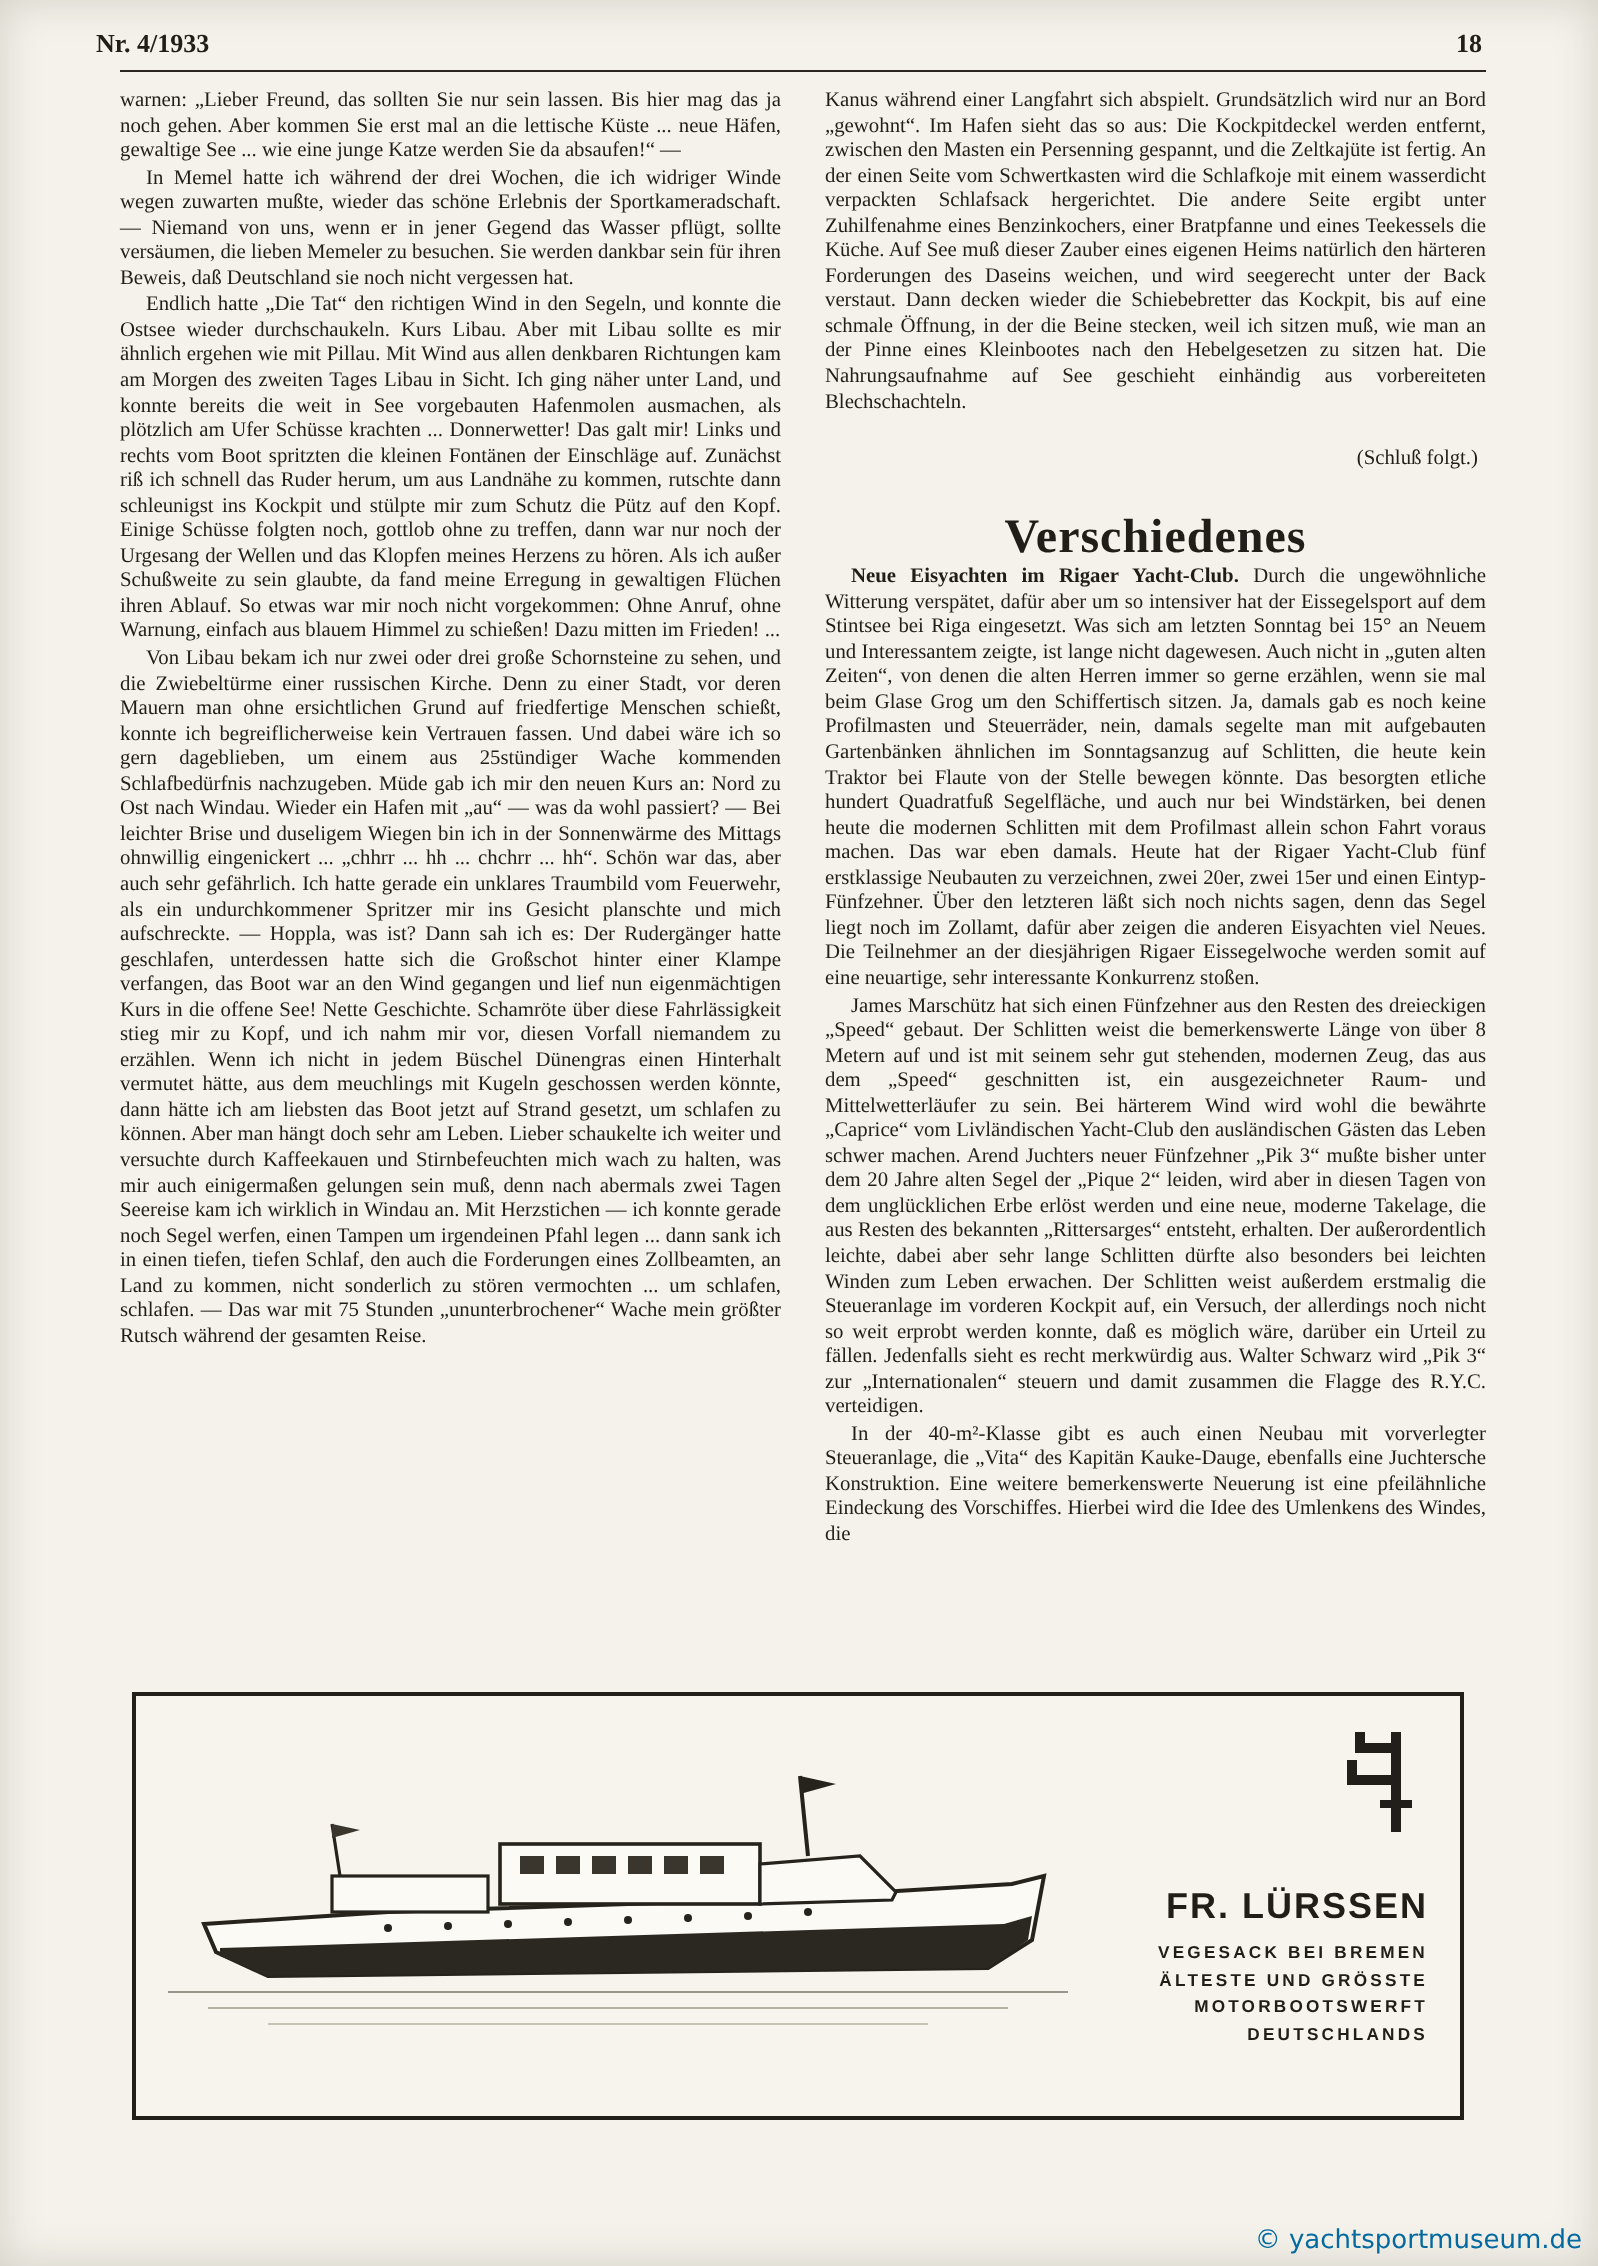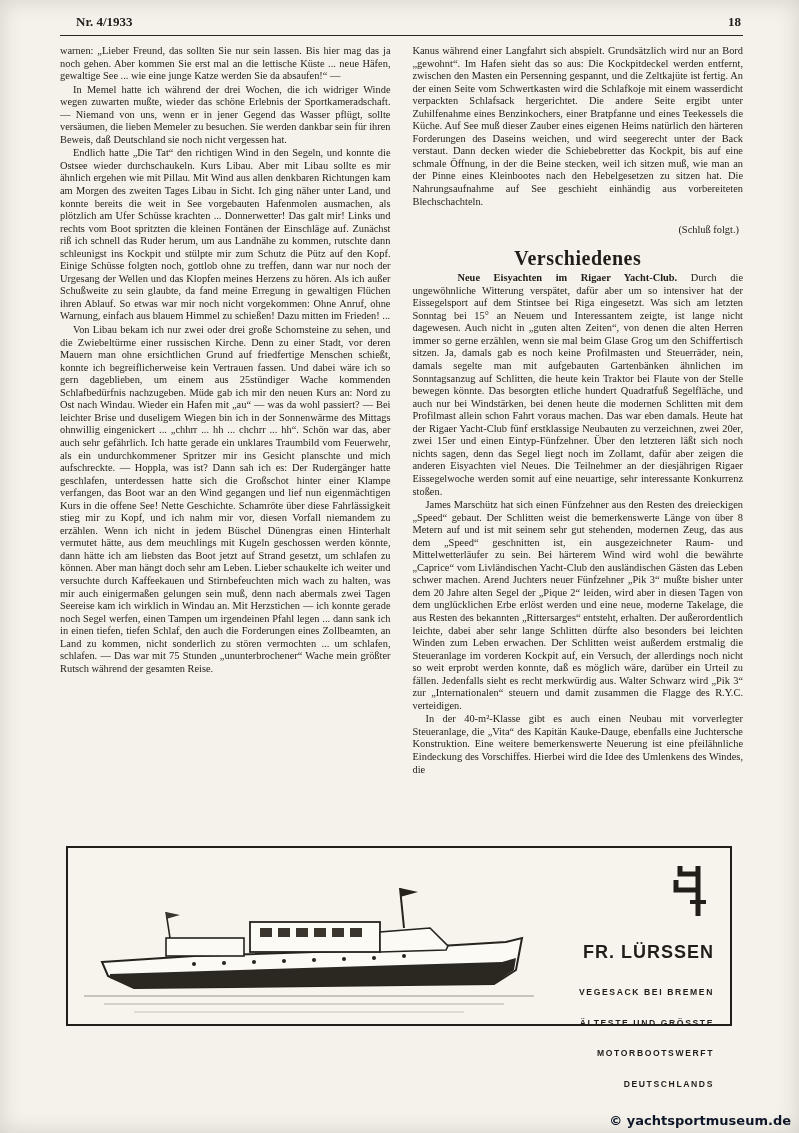--- a/index.html
+++ b/index.html
@@ -11,21 +11,21 @@
   .page {
     position:relative;
     width:799px; height:1133px;
     background:#f4f2ea;
     box-shadow: inset 0 0 22px rgba(60,55,45,0.18);
     color:#211d18;
     overflow:hidden;
   }
   .header {
     display:flex; justify-content:space-between; align-items:flex-end;
-    padding:14px 58px 3px 76px;
+    padding:14px 58px 3px 48px;
     font-size:13px; font-weight:bold;
   }
   .header-rule {
     border:none; border-top:1.4px solid #2c2620;
     margin:2px 56px 9px 60px;
   }
   .columns {
     display:flex; gap:22px;
     padding:0 56px 0 60px;
     height:796px; overflow:hidden;
@@ -33,28 +33,28 @@
   .col {
     width:332px;
     font-size:10.4px; line-height:12.55px;
     text-align:justify;
   }
   p.para { margin:0 0 1px 0; text-indent:13px;font-family:Liberation Serif, serif; }
   p.para.first { text-indent:0; }
   .schluss { text-align:right; margin:16px 4px 4px 0; }
   .section-heading {
     text-align:center; font-weight:bold;
-    font-size:20px; letter-spacing:0.5px;
-    margin:15px 0 8px 0;
+    font-size:24px; letter-spacing:0.5px;
+    margin:26px 0 8px 0;
   }
-  .lead-bold { font-weight:bold;margin-left:32px; }
+  .lead-bold { font-weight:bold; }
 
   .ad-box {
     position:absolute; left:66px; top:846px;
-    width:666px; height:180px;
+    width:666px; height:214px;
     border:2px solid #221e19;
     background:#f6f4ed;
     display:flex;
     box-sizing:border-box;
   }
   .ad-art { flex:1; position:relative; overflow:hidden; }
   .ad-art svg { position:absolute; left:6px; top:18px; }
   .ad-right {
     width:178px;
     display:flex; flex-direction:column; align-items:flex-end;
@@ -63,27 +63,27 @@
   }
   .ad-logo { margin-bottom:14px; margin-right:6px; }
   .ad-company {
     font-family:"Liberation Sans", sans-serif;
     font-size:18px; font-weight:bold; letter-spacing:1px;
     margin:4px 0 6px 0; white-space:nowrap;
   }
   .ad-line {
     font-family:"Liberation Sans", sans-serif;
     font-size:8.6px; font-weight:bold; letter-spacing:1.6px;
-    line-height:13.5px; text-align:left; white-space:nowrap;margin-top:17px;
+    line-height:13.5px; text-align:left; white-space:nowrap;
   }
   .credit {
     position:absolute; right:8px; bottom:5px;
     font-family:"DejaVu Sans", sans-serif;
-    font-size:13px; font-weight:bold;
-    color:#0f172a;
+    font-size:13px; font-weight:normal;
+    color:#0369a1;
   }
 </style>
 </head>
 <body>
 
 <div class="page">
 
   <div class="header">
     <span>Nr. 4/1933</span>
     <span>18</span>

